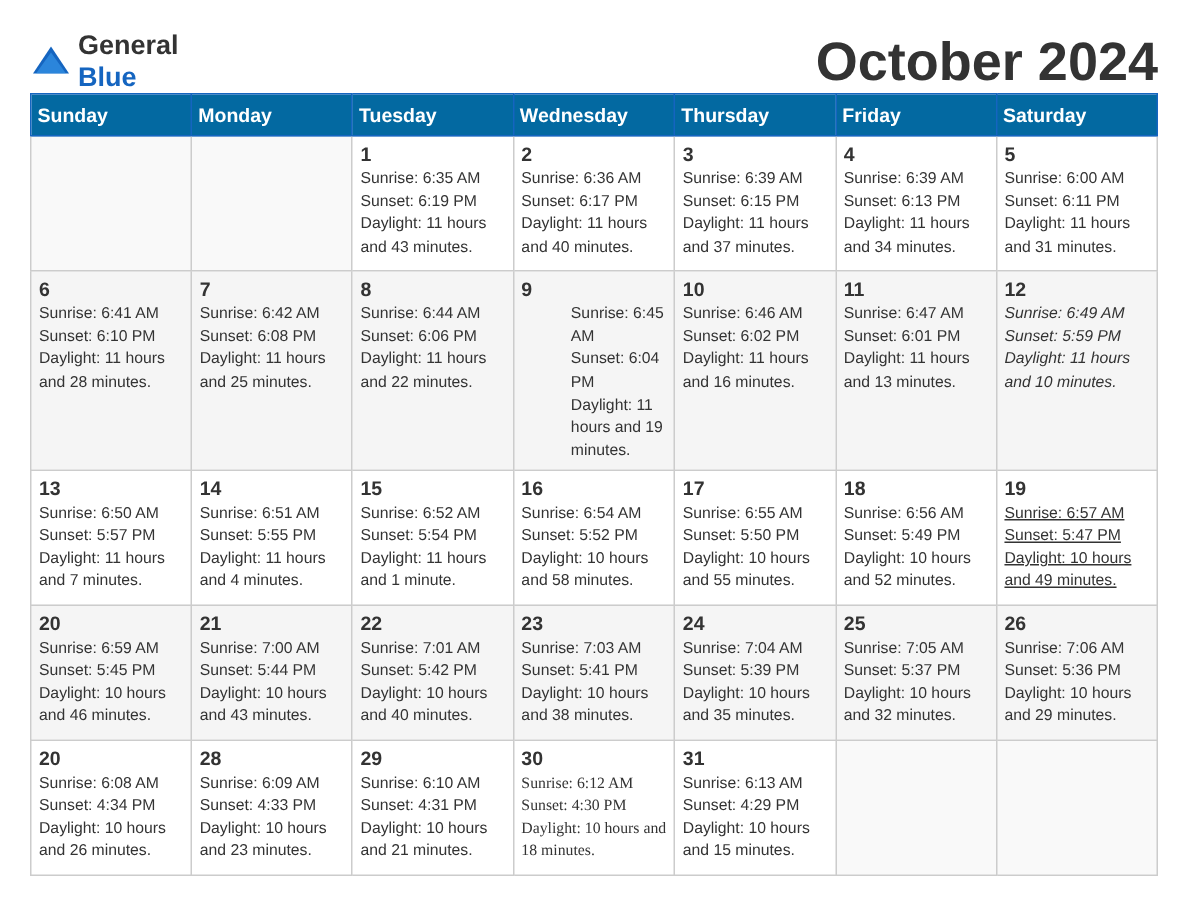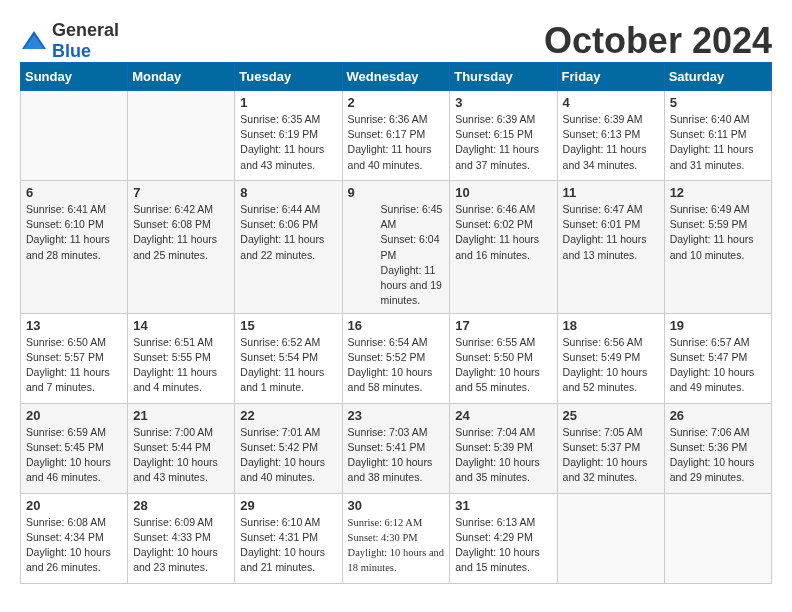--- a/index.html
+++ b/index.html
@@ -133,21 +133,21 @@
 Daylight: 11 hours and 37 minutes.</div>
         </td>
         <td>
           <span class="day-num">4</span>
           <div class="day-info" style="white-space: pre-line;">Sunrise: 6:39 AM
 Sunset: 6:13 PM
 Daylight: 11 hours and 34 minutes.</div>
         </td>
         <td>
           <span class="day-num">5</span>
-          <div class="day-info" style="white-space: pre-line;">Sunrise: 6:40 AM
+          <div class="day-info" style="white-space: pre-line;">Sunrise: 6:00 AM
 Sunset: 6:11 PM
 Daylight: 11 hours and 31 minutes.</div>
         </td>
       </tr>
       <tr>
         <td>
           <span class="day-num">6</span>
           <div class="day-info" style="white-space: pre-line;">Sunrise: 6:41 AM
 Sunset: 6:10 PM
 Daylight: 11 hours and 28 minutes.</div>
@@ -177,21 +177,21 @@
 Daylight: 11 hours and 16 minutes.</div>
         </td>
         <td>
           <span class="day-num">11</span>
           <div class="day-info" style="white-space: pre-line;">Sunrise: 6:47 AM
 Sunset: 6:01 PM
 Daylight: 11 hours and 13 minutes.</div>
         </td>
         <td>
           <span class="day-num">12</span>
-          <div class="day-info" style="white-space: pre-line;">Sunrise: 6:49 AM
+          <div class="day-info" style="white-space: pre-line; font-style: italic;">Sunrise: 6:49 AM
 Sunset: 5:59 PM
 Daylight: 11 hours and 10 minutes.</div>
         </td>
       </tr>
       <tr>
         <td>
           <span class="day-num">13</span>
           <div class="day-info" style="white-space: pre-line;">Sunrise: 6:50 AM
 Sunset: 5:57 PM
 Daylight: 11 hours and 7 minutes.</div>
@@ -221,21 +221,21 @@
 Daylight: 10 hours and 55 minutes.</div>
         </td>
         <td>
           <span class="day-num">18</span>
           <div class="day-info" style="white-space: pre-line;">Sunrise: 6:56 AM
 Sunset: 5:49 PM
 Daylight: 10 hours and 52 minutes.</div>
         </td>
         <td>
           <span class="day-num">19</span>
-          <div class="day-info" style="white-space: pre-line;">Sunrise: 6:57 AM
+          <div class="day-info" style="white-space: pre-line; text-decoration: underline;">Sunrise: 6:57 AM
 Sunset: 5:47 PM
 Daylight: 10 hours and 49 minutes.</div>
         </td>
       </tr>
       <tr>
         <td>
           <span class="day-num">20</span>
           <div class="day-info" style="white-space: pre-line;">Sunrise: 6:59 AM
 Sunset: 5:45 PM
 Daylight: 10 hours and 46 minutes.</div>

